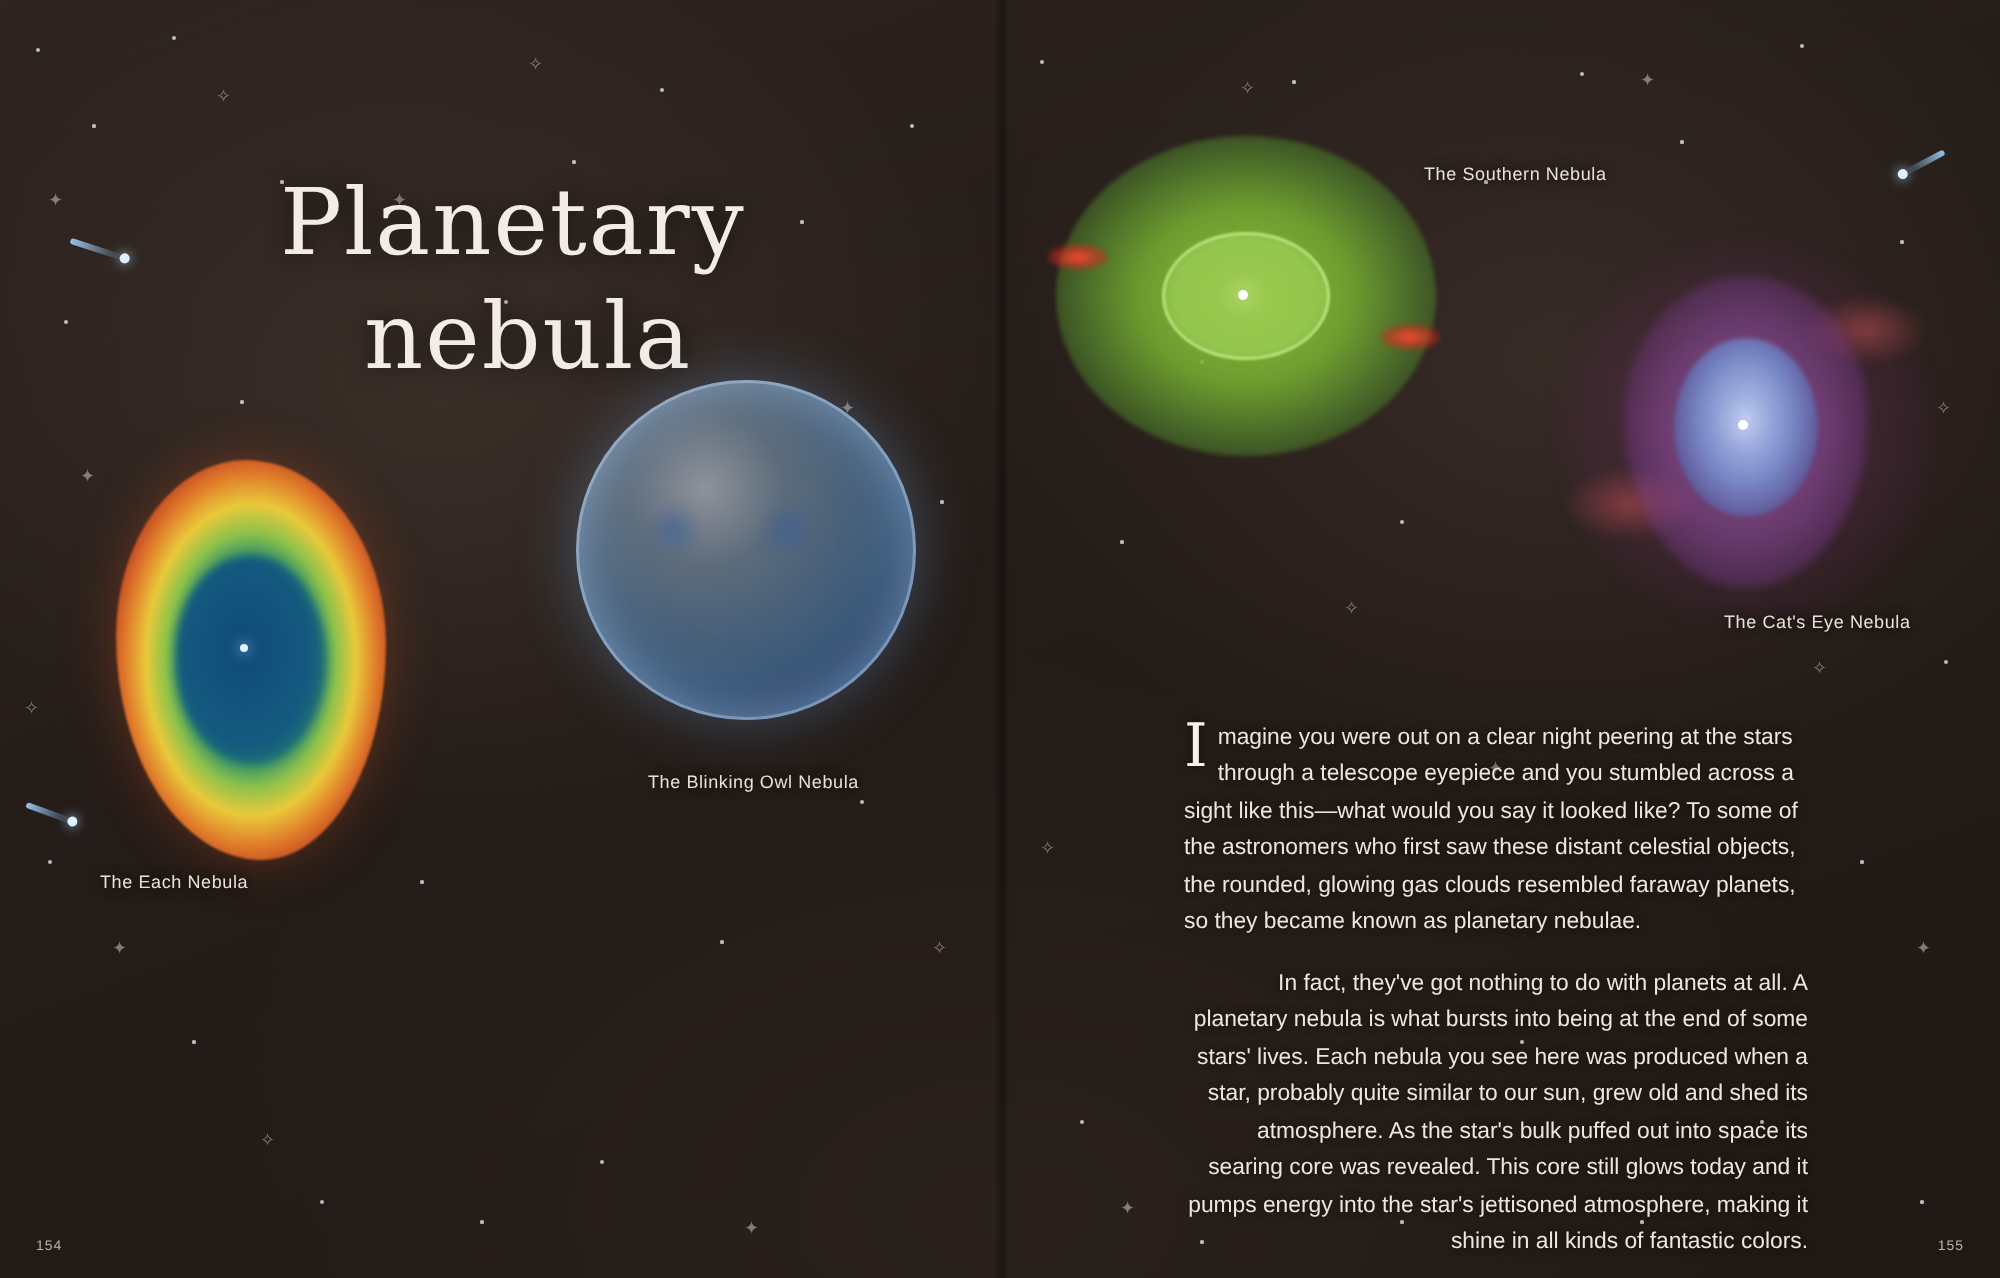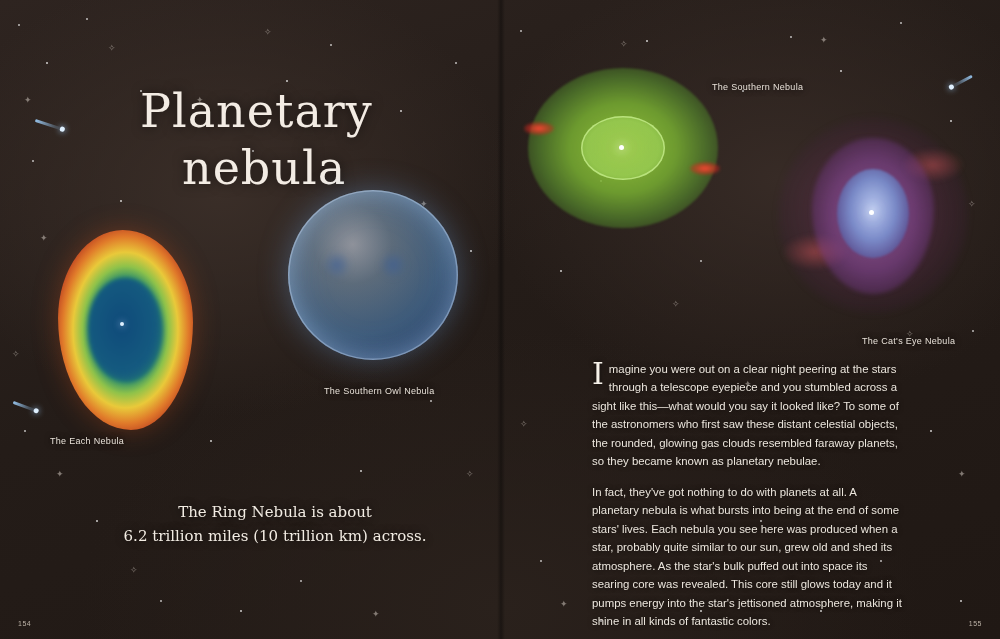--- a/index.html
+++ b/index.html
@@ -103,21 +103,21 @@
     left: 592px;
     top: 360px;
     width: 312px;
     color: #ece6dd;
     font-size: 11.4px;
     line-height: 1.62;
     font-family: "Liberation Sans", sans-serif;
     text-shadow: 0 0 5px rgba(0,0,0,0.6);
   }
   #bodycopy p { margin: 0 0 12px 0; }
-  #bodycopy p:last-child { margin-bottom: 16px; }
+  #bodycopy p:last-child { margin-bottom: 16px; text-align: right; }
   .dropcap {
     float: left;
     font-family: "DejaVu Serif", serif;
     font-size: 30px;
     line-height: 24px;
     padding: 2px 5px 0 0;
     color: #f6f1e9;
   }
 
   
@@ -348,45 +348,41 @@
     <div class="core"></div>
   </div>
   <div class="caption" style="left:50px;top:436px;">The Each Nebula</div>
 
   <div class="nebula" id="owl-nebula">
     <div class="ball"></div>
     <div class="rim"></div>
     <div class="eye l"></div>
     <div class="eye r"></div>
   </div>
-  <div class="caption" style="left:324px;top:386px;">The Southern Owl Nebula</div>
+  <div class="caption" style="left:324px;top:386px;">The Blinking Owl Nebula</div>
 
   <div class="nebula" id="blinking-nebula">
     <div class="halo"></div>
     <div class="shell"></div>
     <div class="star-core"></div>
     <div class="jet l"></div>
     <div class="jet r"></div>
   </div>
   <div class="caption" style="left:712px;top:82px;">The Southern Nebula</div>
 
   <div class="nebula" id="cats-eye-nebula">
     <div class="outerhalo"></div>
     <div class="wisp a"></div>
     <div class="wisp b"></div>
     <div class="lobe"></div>
     <div class="shell"></div>
     <div class="core"></div>
   </div>
-  <div class="caption" style="left:862px;top:336px;">The Cat's Eye Nebula</div>
-
-  <div id="pullquote">
-    <div>The Ring Nebula is about</div>
-    <div>6.2 trillion miles (10 trillion km) across.</div>
-  </div>
+  <div class="caption" style="left:862px;top:306px;">The Cat's Eye Nebula</div>
+
 
   <div id="bodycopy">
     <p>
       <span class="dropcap">I</span><span>magine you were out on a clear night peering at the stars through a telescope eyepiece and you stumbled across a sight like this—what would you say it looked like? To some of the astronomers who first saw these distant celestial objects, the rounded, glowing gas clouds resembled faraway planets, so they became known as planetary nebulae.</span>
     </p>
     <p>In fact, they've got nothing to do with planets at all. A planetary nebula is what bursts into being at the end of some stars' lives. Each nebula you see here was produced when a star, probably quite similar to our sun, grew old and shed its atmosphere. As the star's bulk puffed out into space its searing core was revealed. This core still glows today and it pumps energy into the star's jettisoned atmosphere, making it shine in all kinds of fantastic colors.</p>
   </div>
 
   <div class="folio" id="folio-left">154</div>
   <div class="folio" id="folio-right">155</div>

